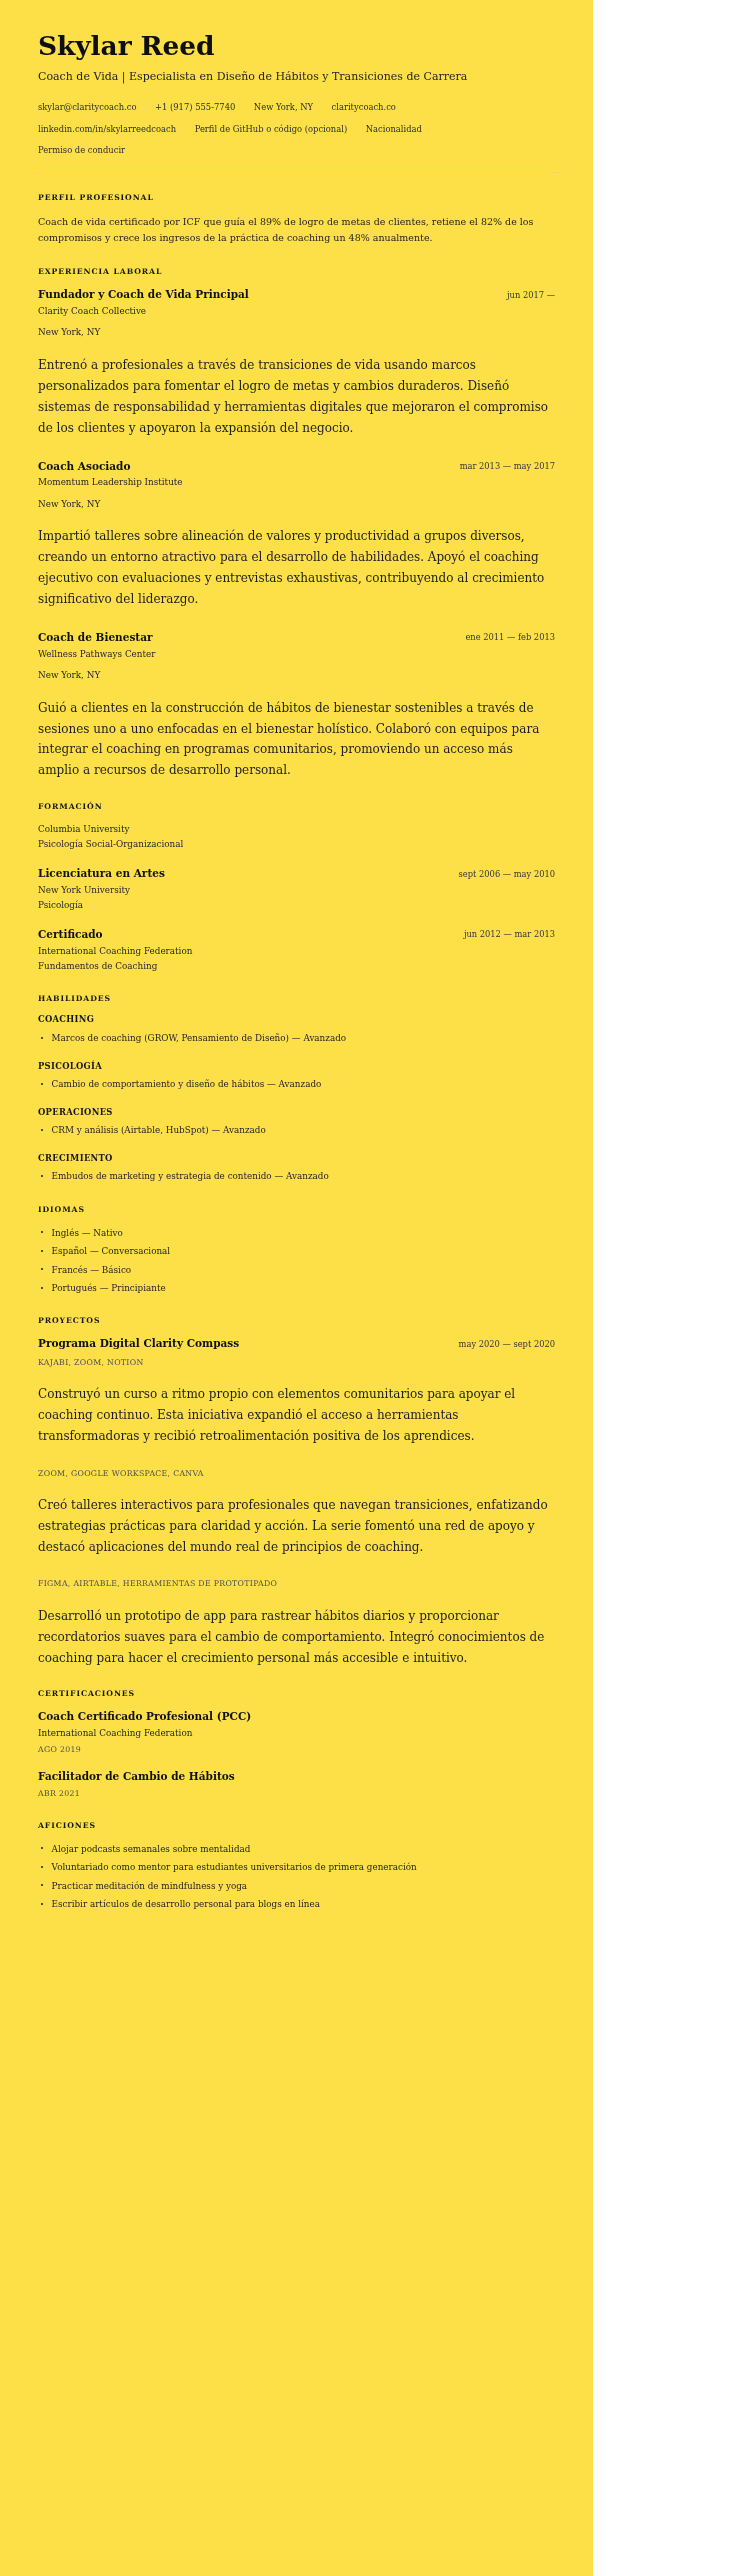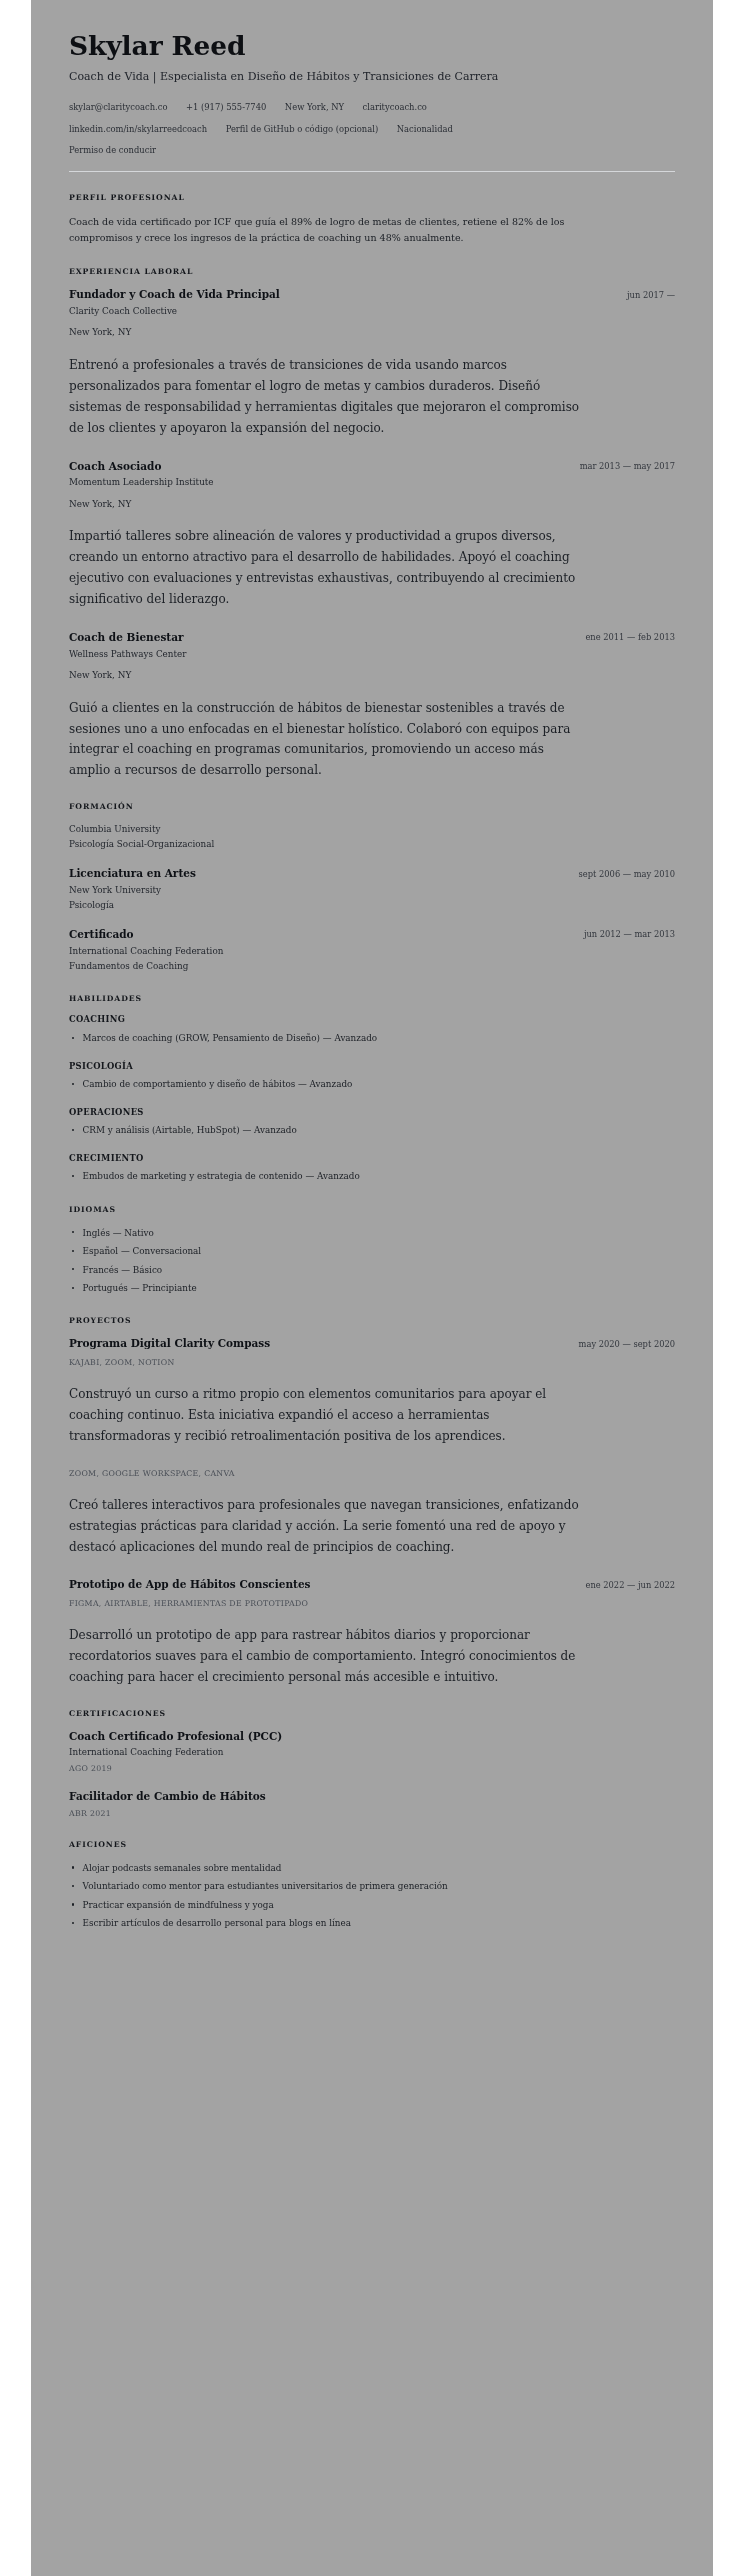--- a/index.html
+++ b/index.html
@@ -8,26 +8,25 @@
     background: #ffffff;
   }
   body {
     width: 741px;
     min-height: 2576px;
     font-family: "DejaVu Serif", "Liberation Serif", serif;
     color: #16181d;
     -webkit-font-smoothing: antialiased;
   }
   .page {
-    width: 682px;
+    width: 593px;
     min-height: 2576px;
     box-sizing: border-box;
     padding: 32px 38px 16px 38px;
-    background: #a3a3a3;
-    margin-left: 31px;
+    background: #fde047;
   }
 
   
   .name {
     font-size: 26.5px;
     font-weight: 700;
     letter-spacing: -0.1px;
     line-height: 1.05;
     margin: 0 0 10px 0;
     color: #0d0f13;
@@ -323,24 +322,20 @@
             <div class="entry-date">may 2020 — sept 2020</div>
           </div>
           <div class="entry-tech">KAJABI, ZOOM, NOTION</div>
           <div class="entry-desc">Construyó un curso a ritmo propio con elementos comunitarios para apoyar el coaching continuo. Esta iniciativa expandió el acceso a herramientas transformadoras y recibió retroalimentación positiva de los aprendices.</div>
         </div>
         <div class="entry">
           <div class="entry-tech">ZOOM, GOOGLE WORKSPACE, CANVA</div>
           <div class="entry-desc">Creó talleres interactivos para profesionales que navegan transiciones, enfatizando estrategias prácticas para claridad y acción. La serie fomentó una red de apoyo y destacó aplicaciones del mundo real de principios de coaching.</div>
         </div>
         <div class="entry">
-          <div class="entry-head">
-            <div class="entry-title">Prototipo de App de Hábitos Conscientes</div>
-            <div class="entry-date">ene 2022 — jun 2022</div>
-          </div>
           <div class="entry-tech">FIGMA, AIRTABLE, HERRAMIENTAS DE PROTOTIPADO</div>
           <div class="entry-desc">Desarrolló un prototipo de app para rastrear hábitos diarios y proporcionar recordatorios suaves para el cambio de comportamiento. Integró conocimientos de coaching para hacer el crecimiento personal más accesible e intuitivo.</div>
         </div>
       </div>
   </section>
 
   <section class="section">
     <h2 class="section-title">CERTIFICACIONES</h2>
     <div id="certifications-list">
         <div class="entry" style="margin-bottom: 15px;">
@@ -353,19 +348,19 @@
           <div class="entry-meta">ABR 2021</div>
         </div>
       </div>
   </section>
 
   <section class="section">
     <h2 class="section-title">AFICIONES</h2>
     <ul class="bullets" id="hobbies-list">
         <li>Alojar podcasts semanales sobre mentalidad</li>
         <li>Voluntariado como mentor para estudiantes universitarios de primera generación</li>
-        <li>Practicar expansión de mindfulness y yoga</li>
+        <li>Practicar meditación de mindfulness y yoga</li>
         <li>Escribir artículos de desarrollo personal para blogs en línea</li>
       </ul>
   </section>
 
 </div>
 
 
 </body></html>

